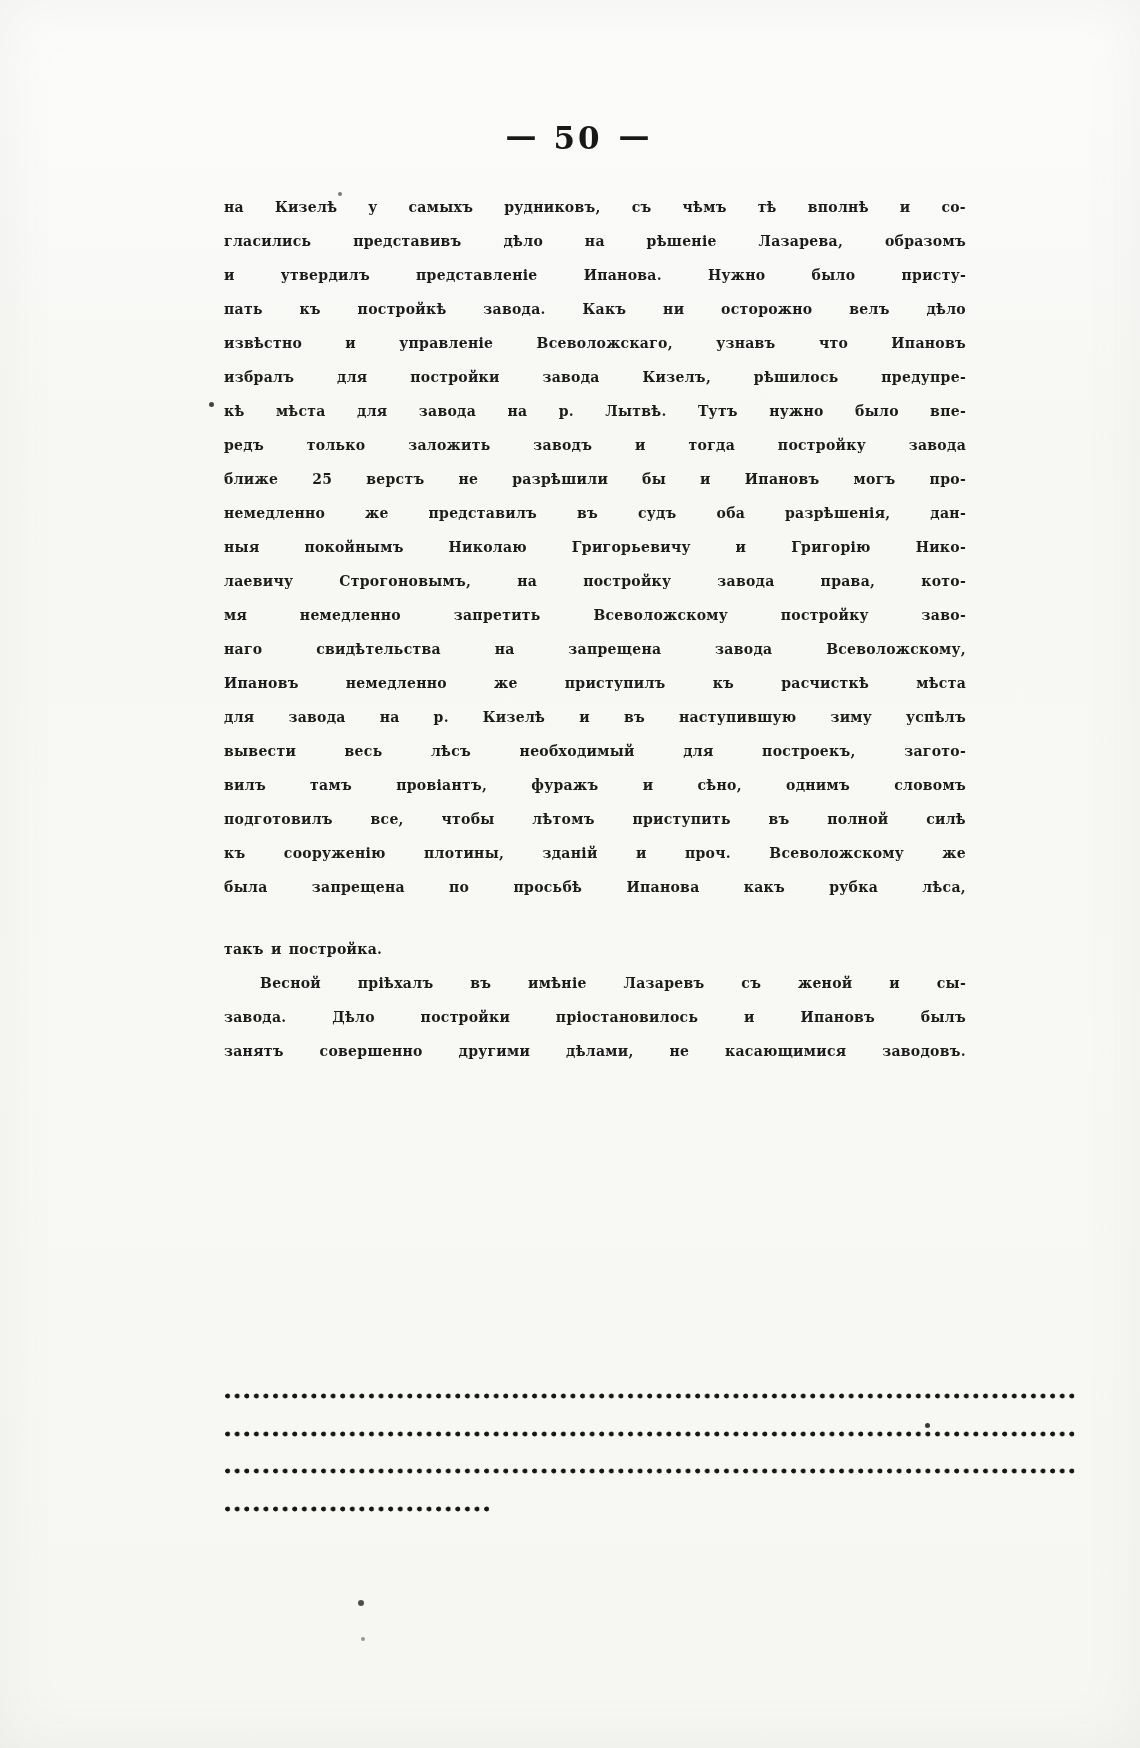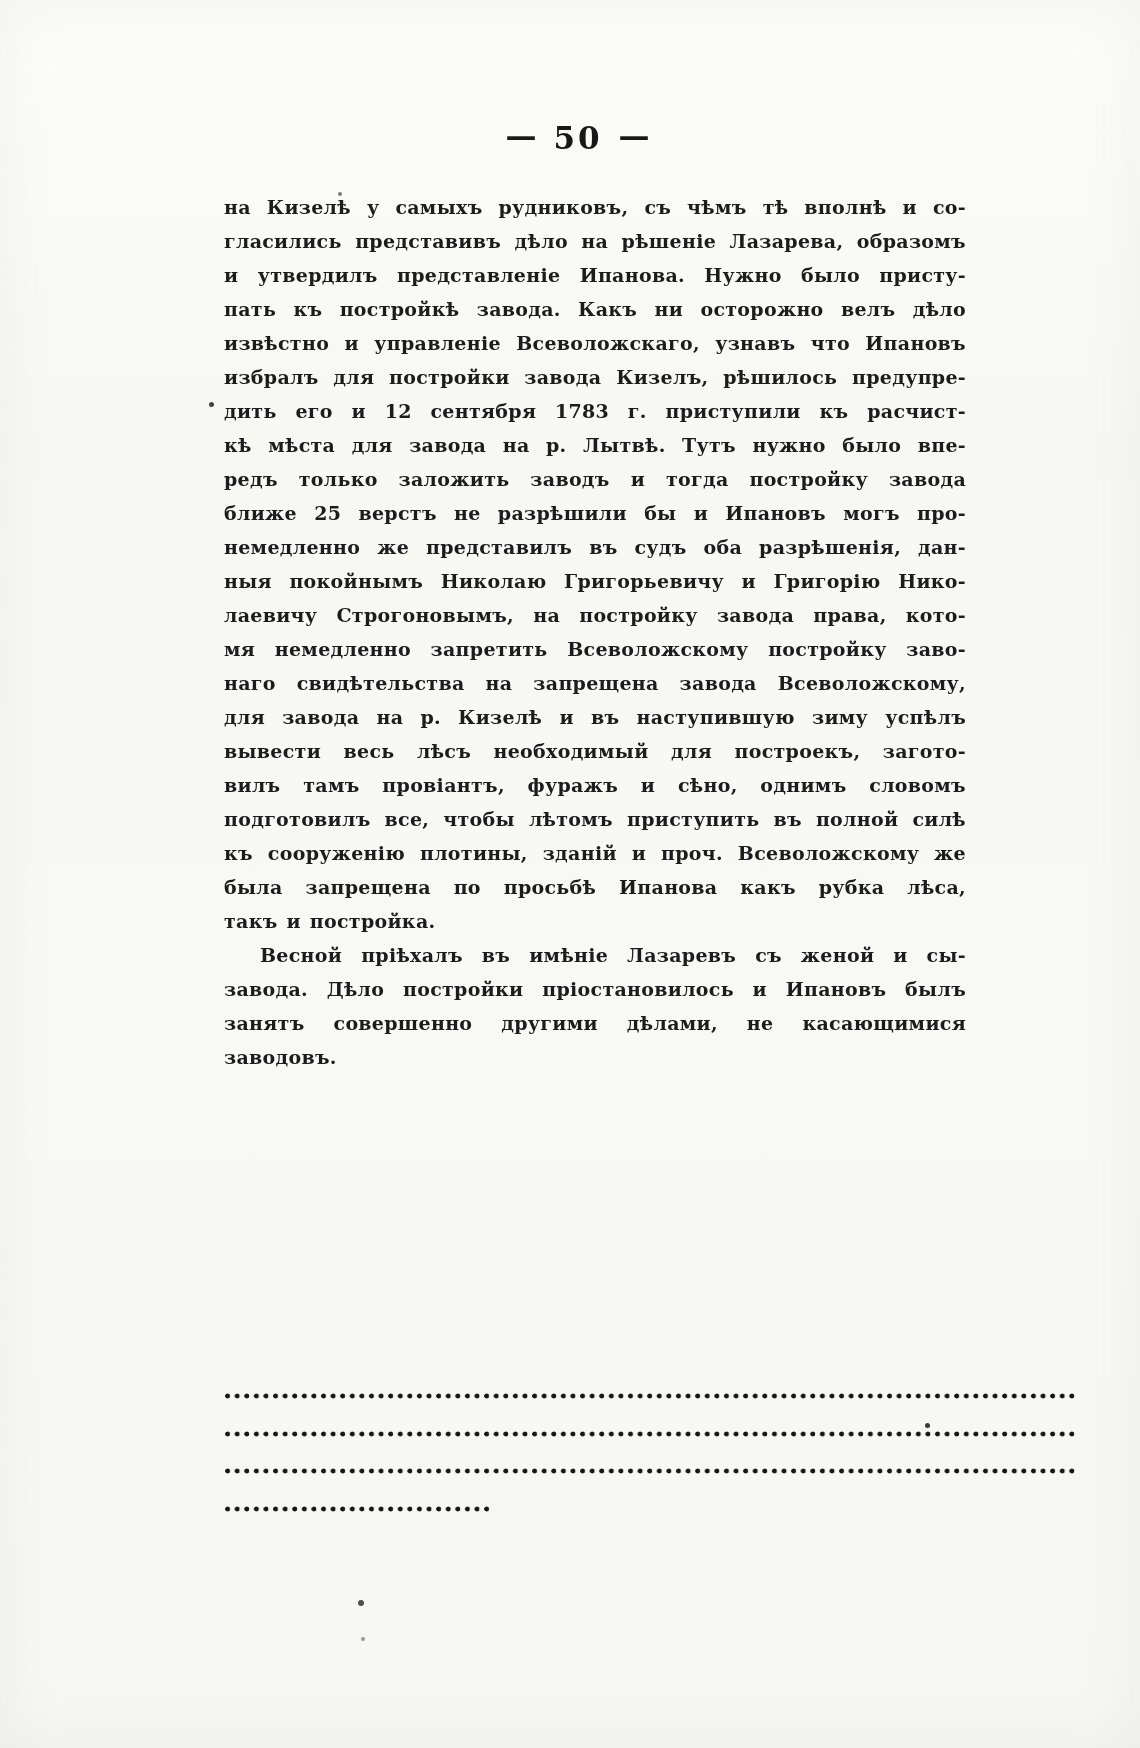--- a/index.html
+++ b/index.html
@@ -19,28 +19,28 @@
     font-size:31px; font-weight:700;
     letter-spacing:1px;
     color:#181818;
   }
   .header .dash { margin:0 16px; position:relative; top:-2px; }
   .header .pagenum { letter-spacing:3px; }
   .textblock {
     position:absolute; left:224px; top:190px; width:742px;
   }
   .line {
-    font-size:19px; line-height:34px; font-weight:700;
+    font-size:14px; line-height:34px; font-weight:700;
     letter-spacing:0.3px; word-spacing:2px;
     text-align:justify; text-align-last:justify;
     height:34px; white-space:normal;
     color:#1c1c1c;
   }
   .line.indent { text-indent:36px; }
-  .line.noStretch { text-align-last:left; }
+  .line.noStretch { text-align-last:left;margin-top:28px; }
   .ellipsis {
     position:absolute; left:225px; top:1393px; width:850px;
   }
   .dotrow {
     height:6px; margin-bottom:31.5px; width:100%;
     background-image:radial-gradient(circle at 2.6px 3px,#161616 2.1px,rgba(0,0,0,0) 2.8px);
     background-size:9.6px 6px; background-repeat:repeat-x;
   }
   .dotrow.short { width:265px; }
   .speck {
@@ -56,29 +56,29 @@
     <span class="dash">—</span><span class="pagenum">50</span><span class="dash">—</span>
   </div>
 
   <div class="textblock" id="textblock">
       <div class="line">на Кизелѣ у самыхъ рудниковъ, съ чѣмъ тѣ вполнѣ и со-</div>
       <div class="line">гласились представивъ дѣло на рѣшеніе Лазарева, образомъ</div>
       <div class="line">и утвердилъ представленіе Ипанова. Нужно было присту-</div>
       <div class="line">пать къ постройкѣ завода. Какъ ни осторожно велъ дѣло</div>
       <div class="line">извѣстно и управленіе Всеволожскаго, узнавъ что Ипановъ</div>
       <div class="line">избралъ для постройки завода Кизелъ, рѣшилось предупре-</div>
-      <div class="line">дить его и 12 сентября 1783 г. приступили къ расчист-</div>
       <div class="line">кѣ мѣста для завода на р. Лытвѣ. Тутъ нужно было впе-</div>
       <div class="line">редъ только заложить заводъ и тогда постройку завода</div>
       <div class="line">ближе 25 верстъ не разрѣшили бы и Ипановъ могъ про-</div>
       <div class="line">немедленно же представилъ въ судъ оба разрѣшенія, дан-</div>
       <div class="line">ныя покойнымъ Николаю Григорьевичу и Григорію Нико-</div>
       <div class="line">лаевичу Строгоновымъ, на постройку завода права, кото-</div>
       <div class="line">мя немедленно запретить Всеволожскому постройку заво-</div>
       <div class="line">наго свидѣтельства на запрещена завода Всеволожскому,</div>
+      <div class="line">Ипановъ немедленно же приступилъ къ расчисткѣ мѣста</div>
       <div class="line">для завода на р. Кизелѣ и въ наступившую зиму успѣлъ</div>
       <div class="line">вывести весь лѣсъ необходимый для построекъ, загото-</div>
       <div class="line">вилъ тамъ провіантъ, фуражъ и сѣно, однимъ словомъ</div>
       <div class="line">подготовилъ все, чтобы лѣтомъ приступить въ полной силѣ</div>
       <div class="line">къ сооруженію плотины, зданій и проч. Всеволожскому же</div>
       <div class="line">была запрещена по просьбѣ Ипанова какъ рубка лѣса,</div>
       <div class="line noStretch">такъ и постройка.</div>
       <div class="line indent">Весной пріѣхалъ въ имѣніе Лазаревъ съ женой и сы-</div>
       <div class="line">завода. Дѣло постройки пріостановилось и Ипановъ былъ</div>
       <div class="line">занятъ совершенно другими дѣлами, не касающимися заводовъ.</div>

